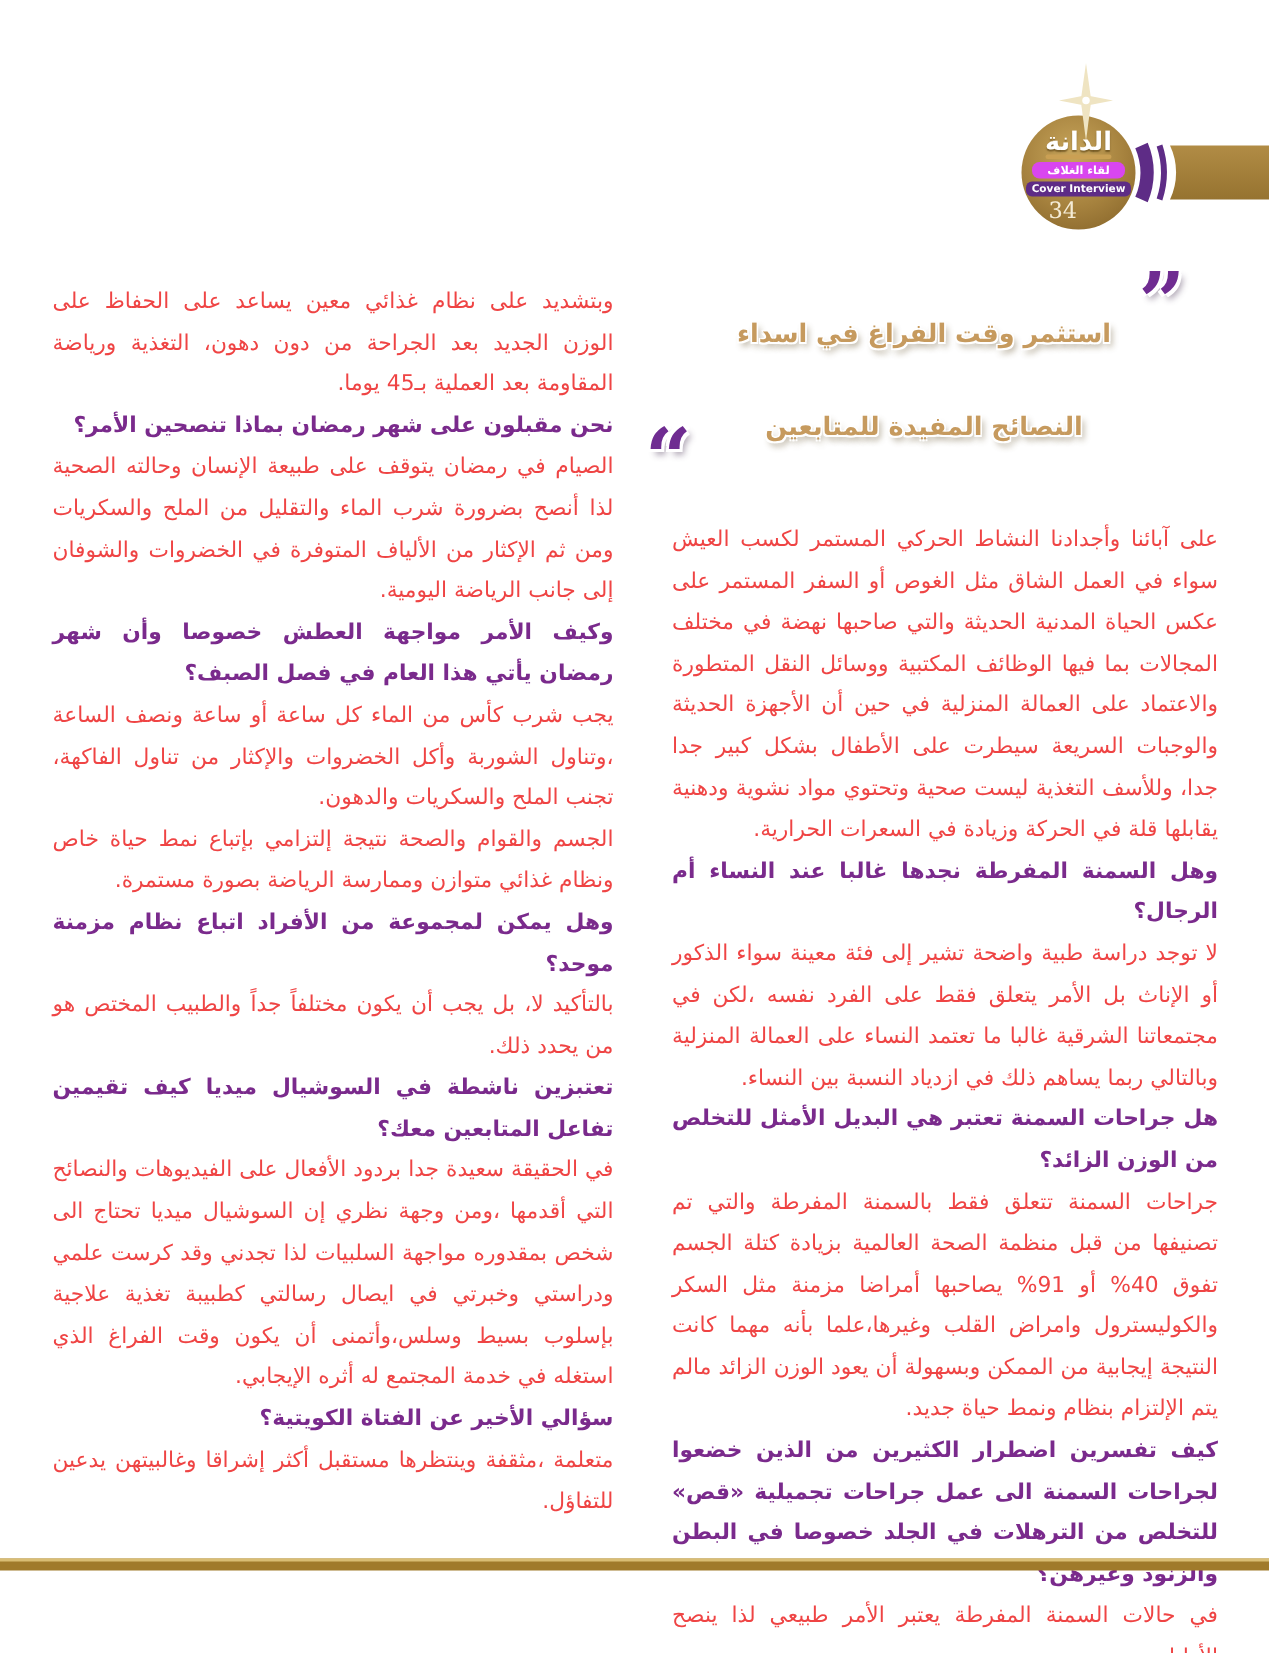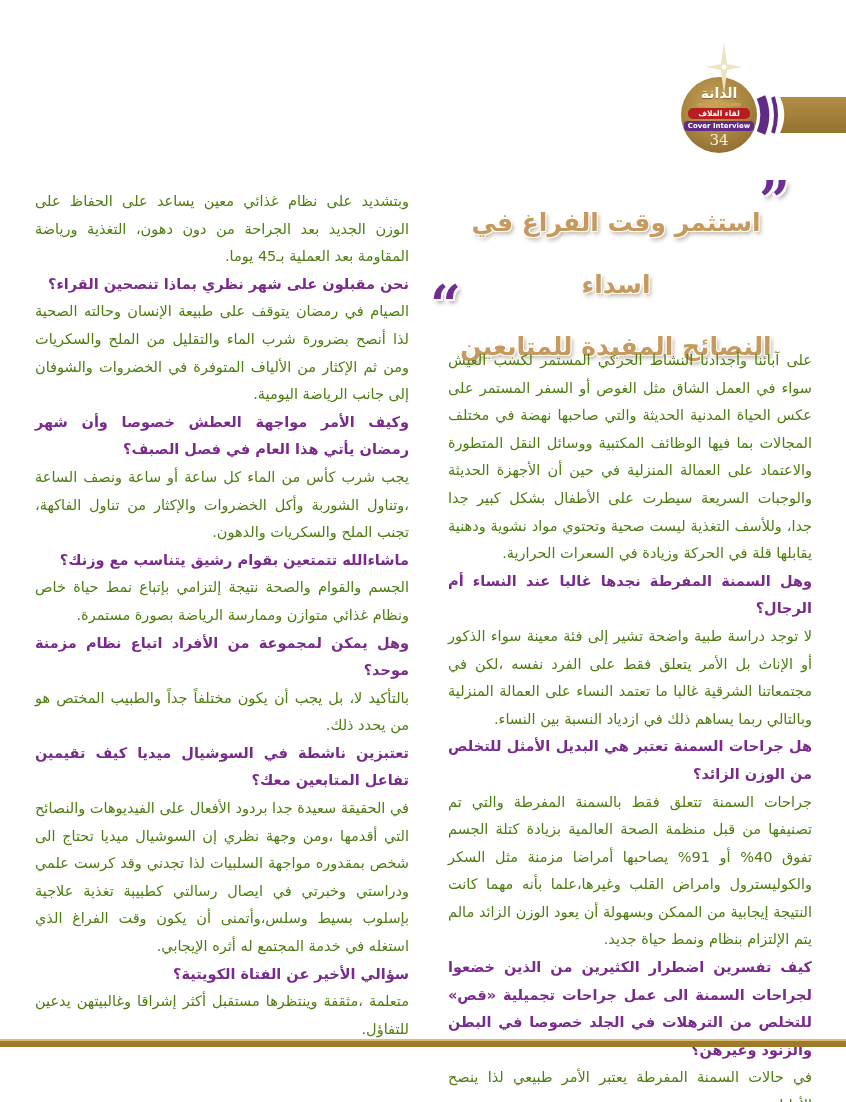--- a/index.html
+++ b/index.html
@@ -5,48 +5,48 @@
   html,body{margin:0;padding:0;}
   body{
     width:846px;height:1102px;position:relative;background:#ffffff;
     font-family:"DejaVu Sans",sans-serif;overflow:hidden;
   }
   
   .header-banner{position:absolute;left:640px;top:40px;width:206px;height:120px;}
   .header-banner svg{position:absolute;left:0;top:0;}
   .logo-overlay{position:absolute;left:0;top:0;width:206px;height:120px;direction:rtl;}
   .logo-ar{position:absolute;left:39px;top:45px;width:80px;text-align:center;
-    font-size:14px;font-weight:bold;color:#ffffff;text-shadow:0 1px 1px rgba(60,40,0,.5);}
+    font-size:17px;font-weight:bold;color:#ffffff;text-shadow:0 1px 1px rgba(60,40,0,.5);}
   .logo-line{position:absolute;left:57px;top:63px;width:44px;height:3px;
     background:#caa054;border-radius:2px;}
-  .ribbon-ar{position:absolute;left:48px;top:68px;width:62px;height:11px;background:#b91c1c;
+  .ribbon-ar{position:absolute;left:48px;top:68px;width:62px;height:11px;background:#d946ef;
     border-radius:5px;color:#fff;font-size:7.5px;line-height:11px;text-align:center;font-weight:bold;}
   .ribbon-en{position:absolute;left:44px;top:81px;width:70px;height:10px;background:#5e2c86;
     border-radius:4px;color:#fff;font-size:7px;line-height:10px;text-align:center;
     font-weight:bold;direction:ltr;}
-  .page-num{position:absolute;left:59px;top:91px;width:40px;text-align:center;
+  .page-num{position:absolute;left:59px;top:91px;width:40px;text-align:left;
     font-family:"DejaVu Serif",serif;font-size:15px;color:#f5ecd6;}
   
   .pullquote{position:absolute;left:448px;top:192px;width:336px;height:148px;direction:rtl;}
-  .pq-line{width:100%;text-align:center;font-size:25px;font-weight:bold;line-height:62px;
+  .pq-line{width:100%;text-align:center;font-size:17px;font-weight:bold;line-height:62px;
     color:#c69a5e;
     text-shadow:-1px -1px 0 #fff,1px -1px 0 #fff,-1px 1px 0 #fff,1px 1px 0 #fff,
                  2px 3px 4px rgba(90,70,30,.45);}
   .pq-quote{position:absolute;font-size:54px;font-weight:bold;color:#6f2c91;
     font-family:"DejaVu Serif",serif;line-height:1;
     text-shadow:-2px -2px 0 #fff,2px -2px 0 #fff,-2px 2px 0 #fff,2px 2px 0 #fff,
                  3px 4px 4px rgba(80,60,90,.45);}
   .pq-close{right:-6px;top:-18px;}
   .pq-open{left:-18px;top:86px;}
   
   .col{position:absolute;direction:rtl;}
   .col-left{left:35px;top:188px;width:374px;}
   .col-right{left:448px;top:347px;width:364px;}
   .col p{margin:0;font-size:14.5px;line-height:27.6px;text-align:justify;text-justify:inter-word;}
-  .answer{color:#4d7c0f;}
+  .answer{color:#ef4444;}
   .question{color:#7a2a8c;font-weight:bold;}
   
   .footer-rule{position:absolute;left:0;top:1039px;width:846px;height:6px;
     background:#a07a2b;border-top:2px solid #d9bd74;}
 </style>
 </head>
 <body>
 
 <div class="header-banner">
   <svg width="206" height="120" viewBox="0 0 206 120">
@@ -92,25 +92,24 @@
   <p class="question">وهل السمنة المفرطة نجدها غالبا عند النساء أم الرجال؟</p>
   <p class="answer">لا توجد دراسة طبية واضحة تشير إلى فئة معينة سواء الذكور أو الإناث بل الأمر يتعلق فقط على الفرد نفسه ،لكن في مجتمعاتنا الشرقية غالبا ما تعتمد النساء على العمالة المنزلية وبالتالي ربما يساهم ذلك في ازدياد النسبة بين النساء.</p>
   <p class="question">هل جراحات السمنة تعتبر هي البديل الأمثل للتخلص من الوزن الزائد؟</p>
   <p class="answer">جراحات السمنة تتعلق فقط بالسمنة المفرطة والتي تم تصنيفها من قبل منظمة الصحة العالمية بزيادة كتلة الجسم تفوق 40% أو 91% يصاحبها أمراضا مزمنة مثل السكر والكوليسترول وامراض القلب وغيرها،علما بأنه مهما كانت النتيجة إيجابية من الممكن وبسهولة أن يعود الوزن الزائد مالم يتم الإلتزام بنظام ونمط حياة جديد.</p>
   <p class="question">كيف تفسرين اضطرار الكثيرين من الذين خضعوا لجراحات السمنة الى عمل جراحات تجميلية «قص» للتخلص من الترهلات في الجلد خصوصا في البطن والزنود وغيرهن؟</p>
   <p class="answer">في حالات السمنة المفرطة يعتبر الأمر طبيعي لذا ينصح الأطباء</p>
 </div>
 
 <div class="col col-left">
   <p class="answer">وبتشديد على نظام غذائي معين يساعد على الحفاظ على الوزن الجديد بعد الجراحة من دون دهون، التغذية ورياضة المقاومة بعد العملية بـ45 يوما.</p>
-  <p class="question">نحن مقبلون على شهر نظري بماذا تنصحين القراء؟</p>
+  <p class="question">نحن مقبلون على شهر رمضان بماذا تنصحين الأمر؟</p>
   <p class="answer">الصيام في رمضان يتوقف على طبيعة الإنسان وحالته الصحية لذا أنصح بضرورة شرب الماء والتقليل من الملح والسكريات ومن ثم الإكثار من الألياف المتوفرة في الخضروات والشوفان إلى جانب الرياضة اليومية.</p>
   <p class="question">وكيف الأمر مواجهة العطش خصوصا وأن شهر رمضان يأتي هذا العام في فصل الصبف؟</p>
   <p class="answer">يجب شرب كأس من الماء كل ساعة أو ساعة ونصف الساعة ،وتناول الشوربة وأكل الخضروات والإكثار من تناول الفاكهة، تجنب الملح والسكريات والدهون.</p>
-  <p class="question">ماشاءالله تتمتعين بقوام رشيق يتناسب مع وزنك؟</p>
   <p class="answer">الجسم والقوام والصحة نتيجة إلتزامي بإتباع نمط حياة خاص ونظام غذائي متوازن وممارسة الرياضة بصورة مستمرة.</p>
   <p class="question">وهل يمكن لمجموعة من الأفراد اتباع نظام مزمنة موحد؟</p>
   <p class="answer">بالتأكيد لا، بل يجب أن يكون مختلفاً جداً والطبيب المختص هو من يحدد ذلك.</p>
   <p class="question">تعتبزين ناشطة في السوشيال ميديا كيف تقيمين تفاعل المتابعين معك؟</p>
   <p class="answer">في الحقيقة سعيدة جدا بردود الأفعال على الفيديوهات والنصائح التي أقدمها ،ومن وجهة نظري إن السوشيال ميديا تحتاج الى شخص بمقدوره مواجهة السلبيات لذا تجدني وقد كرست علمي ودراستي وخبرتي في ايصال رسالتي كطبيبة تغذية علاجية بإسلوب بسيط وسلس،وأتمنى أن يكون وقت الفراغ الذي استغله في خدمة المجتمع له أثره الإيجابي.</p>
   <p class="question">سؤالي الأخير عن الفتاة الكويتية؟</p>
   <p class="answer">متعلمة ،مثقفة وينتظرها مستقبل أكثر إشراقا وغالبيتهن يدعين للتفاؤل.</p>
 </div>
 
 <div class="footer-rule"></div>

